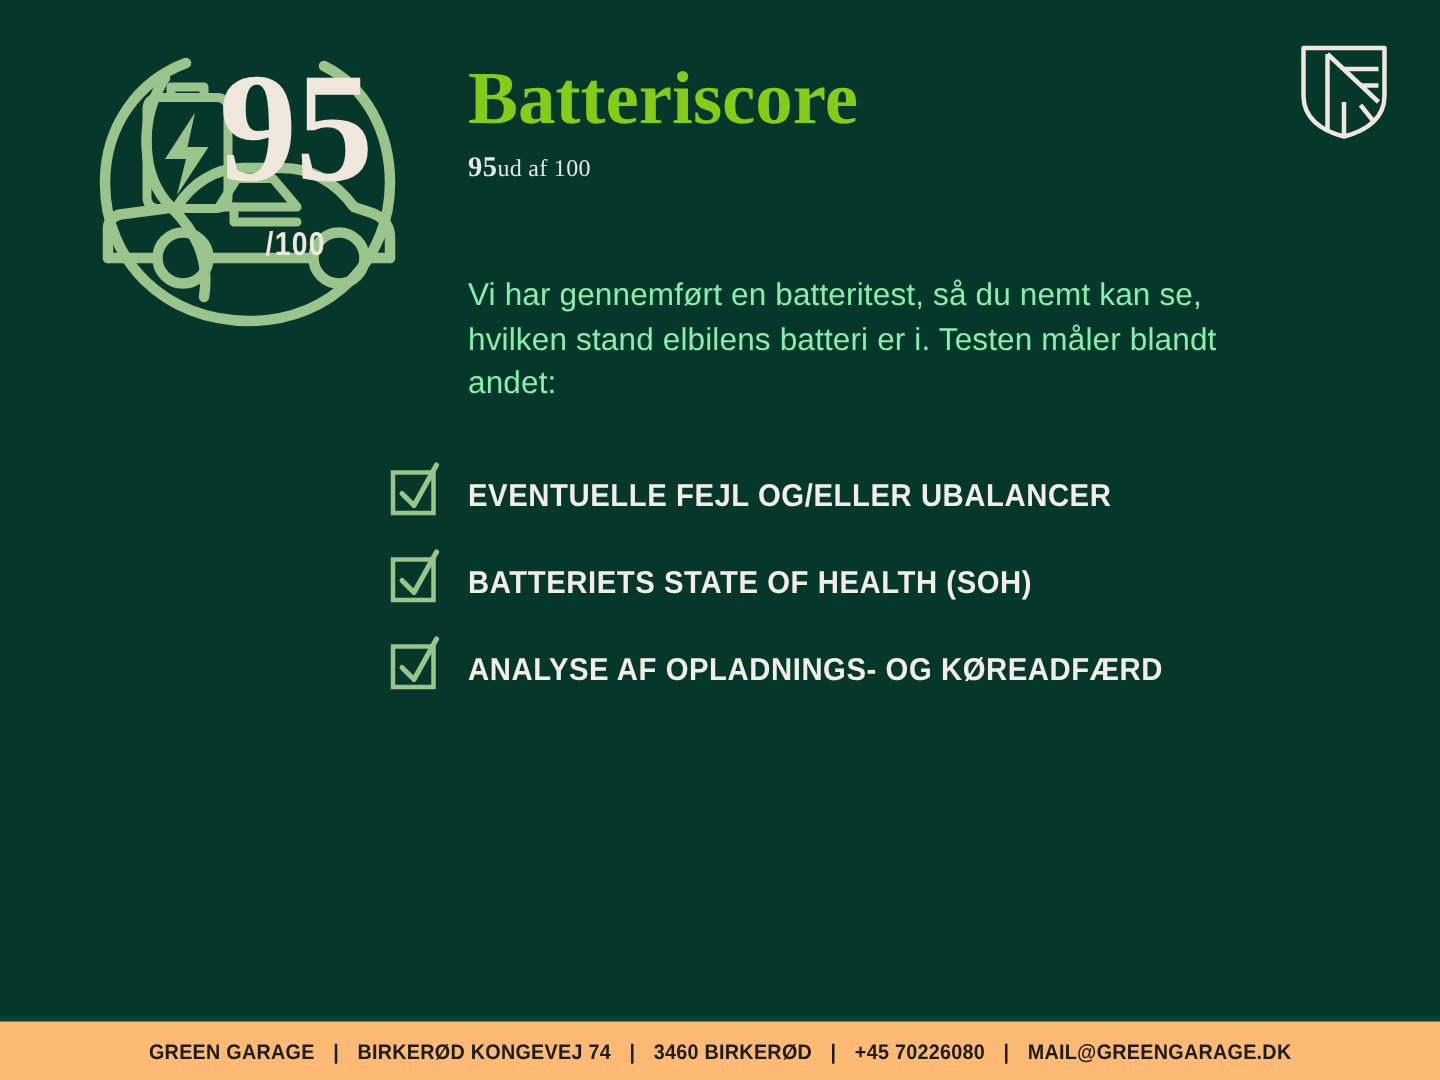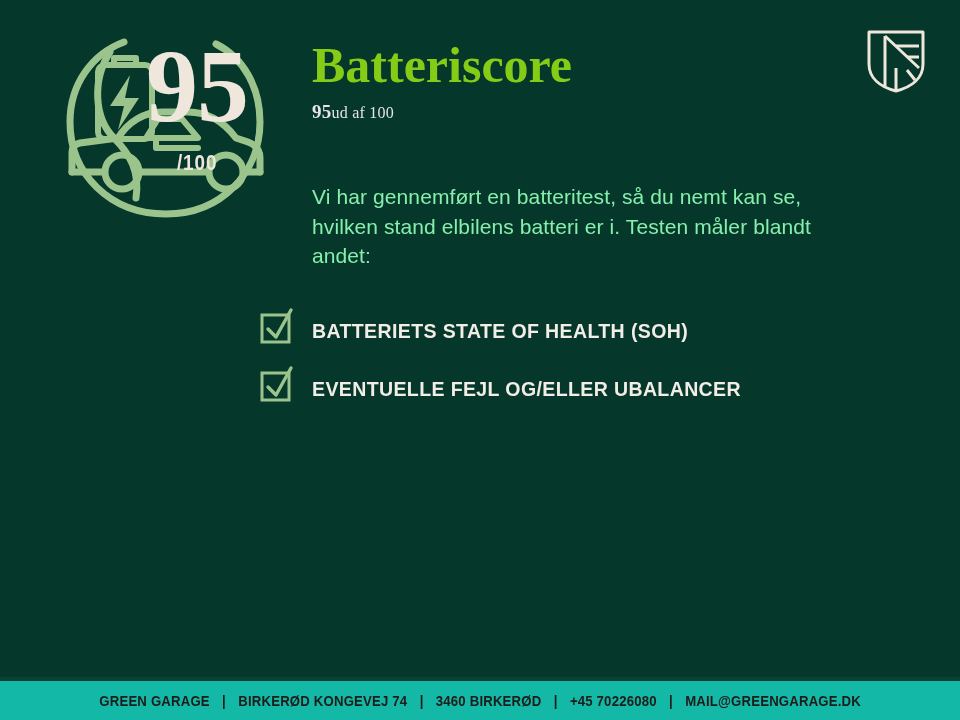--- a/index.html
+++ b/index.html
@@ -170,21 +170,21 @@
     width: 960px;
     height: 4px;
     background: #0B4132;
   }
   .footer {
     position: absolute;
     left: 0;
     top: 681px;
     width: 960px;
     height: 39px;
-    background: #14b8a6;
+    background: #fdba74;
     display: flex;
     align-items: center;
     justify-content: center;
     text-align: center;
   }
   .footer-text {
     font-family: "Liberation Sans", sans-serif;
     font-weight: 700;
     font-size: 14px;
     letter-spacing: 0.2px;
@@ -254,33 +254,42 @@
 
   <div class="checklist">
 
     <div class="check-row">
       <span class="check-mark">
         <svg width="40" height="40" viewBox="0 0 40 40" fill="none">
           <rect x="4" y="9" width="27" height="27" stroke="#9BC48D" stroke-width="3" fill="none"></rect>
           <path d="M10 23 L18 31 L33 4" stroke="#9BC48D" stroke-width="3.4" fill="none" stroke-linecap="round" stroke-linejoin="round"></path>
         </svg>
       </span>
-      <span class="check-label">BATTERIETS STATE OF HEALTH (SOH)</span>
+      <span class="check-label">EVENTUELLE FEJL OG/ELLER UBALANCER</span>
     </div>
 
     <div class="check-row">
       <span class="check-mark">
         <svg width="40" height="40" viewBox="0 0 40 40" fill="none">
           <rect x="4" y="9" width="27" height="27" stroke="#9BC48D" stroke-width="3" fill="none"></rect>
           <path d="M10 23 L18 31 L33 4" stroke="#9BC48D" stroke-width="3.4" fill="none" stroke-linecap="round" stroke-linejoin="round"></path>
         </svg>
       </span>
-      <span class="check-label">EVENTUELLE FEJL OG/ELLER UBALANCER</span>
-    </div>
-
+      <span class="check-label">BATTERIETS STATE OF HEALTH (SOH)</span>
+    </div>
+
+    <div class="check-row">
+      <span class="check-mark">
+        <svg width="40" height="40" viewBox="0 0 40 40" fill="none">
+          <rect x="4" y="9" width="27" height="27" stroke="#9BC48D" stroke-width="3" fill="none"></rect>
+          <path d="M10 23 L18 31 L33 4" stroke="#9BC48D" stroke-width="3.4" fill="none" stroke-linecap="round" stroke-linejoin="round"></path>
+        </svg>
+      </span>
+      <span class="check-label">ANALYSE AF OPLADNINGS- OG KØREADFÆRD</span>
+    </div>
 
   </div>
 
 
   <div class="footer-rule"></div>
   <div class="footer">
     <div class="footer-text">
       <span>GREEN GARAGE</span>
       <span class="footer-sep">|</span>
       <span>BIRKERØD KONGEVEJ 74</span>

